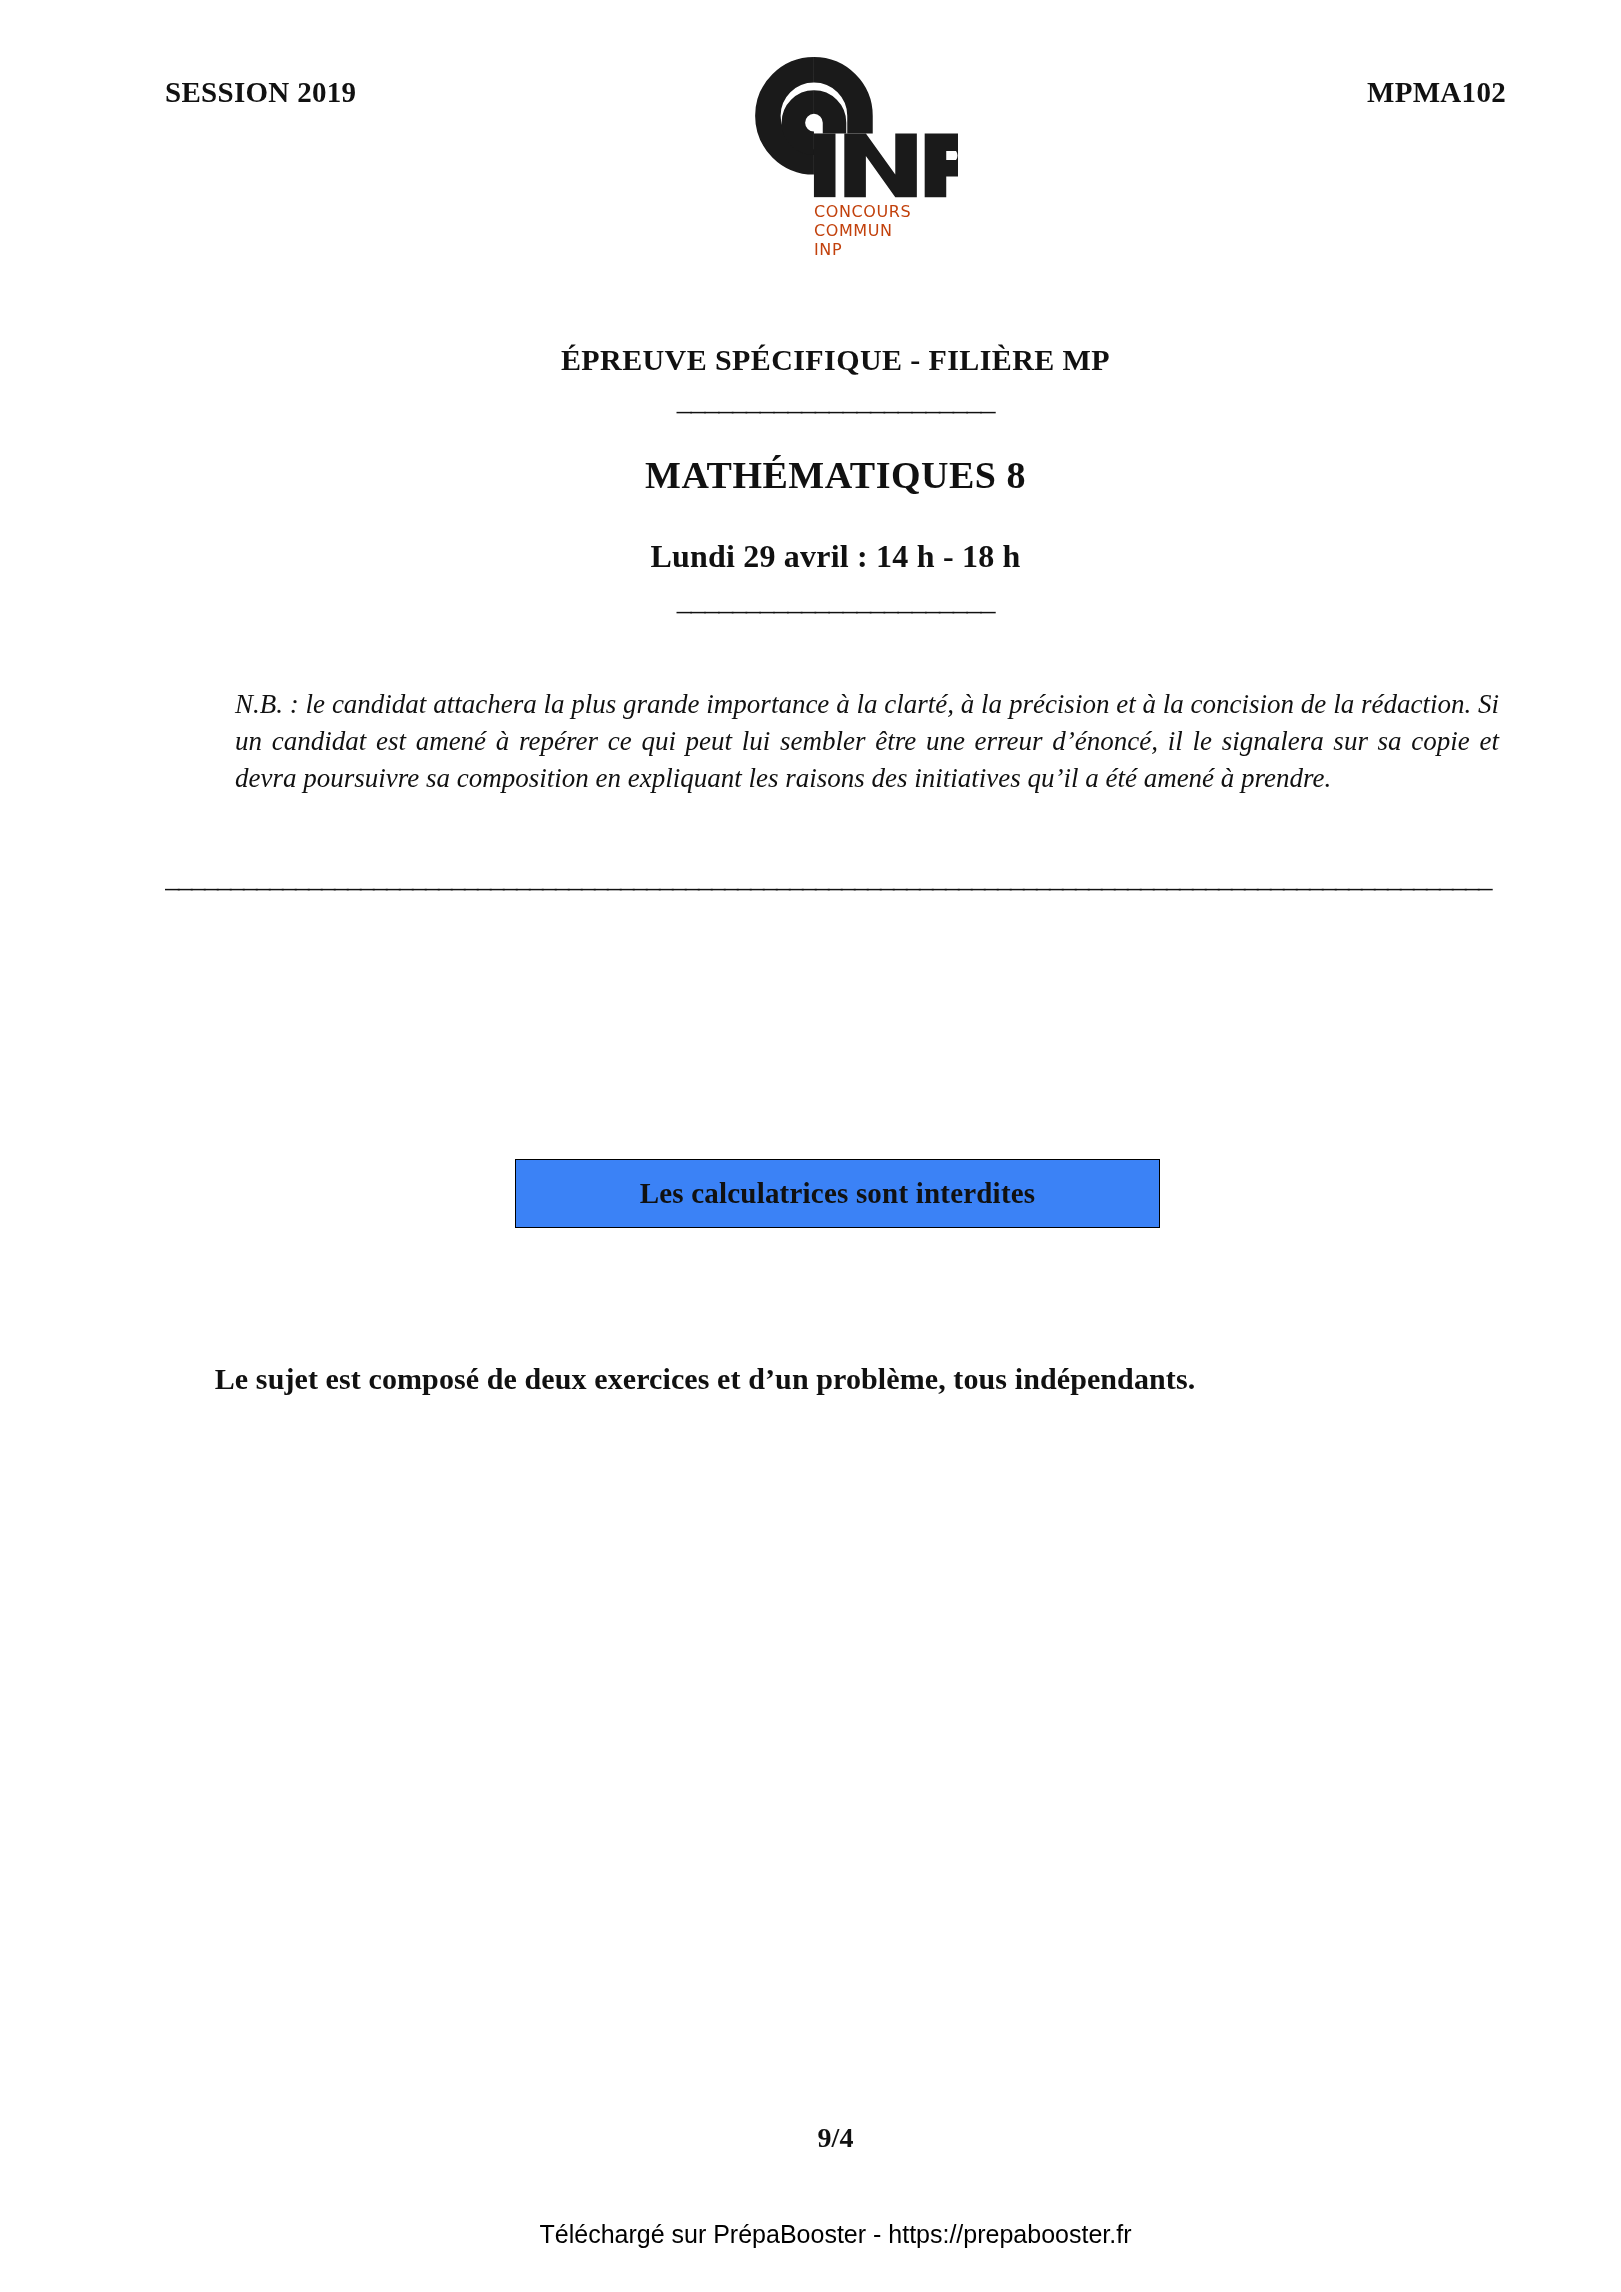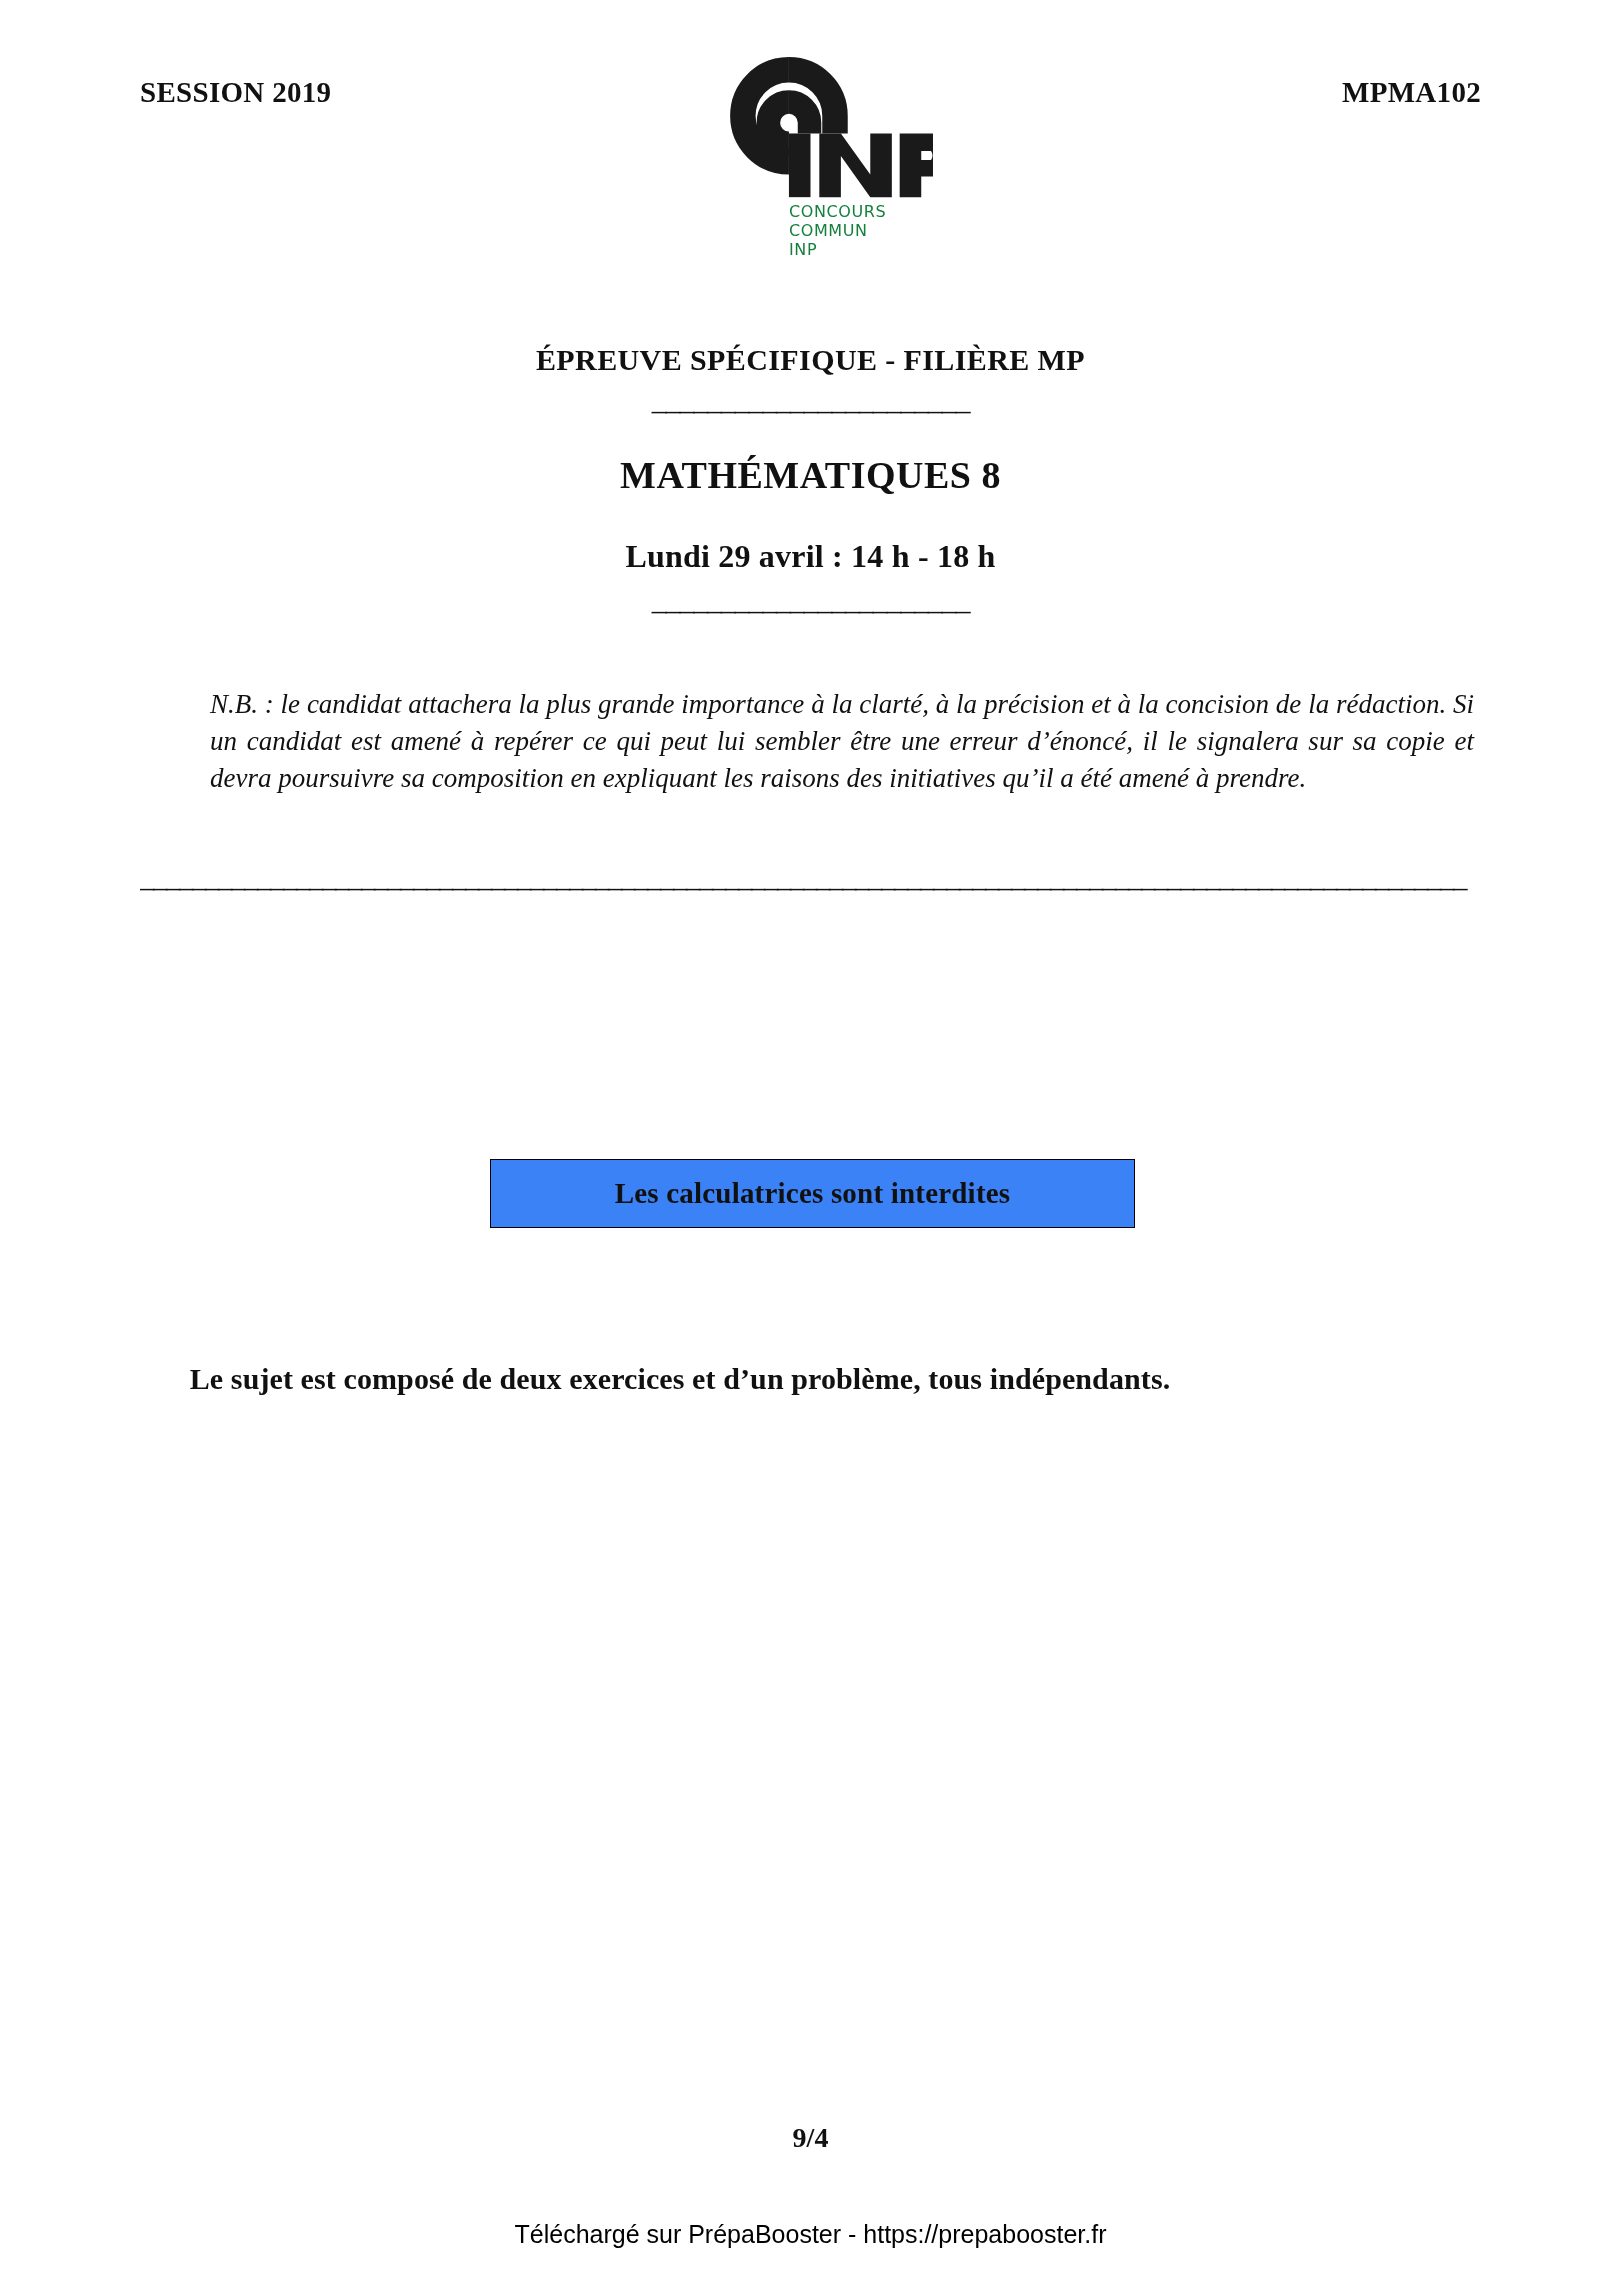--- a/index.html
+++ b/index.html
@@ -12,20 +12,21 @@
     height: 2293px;
     position: relative;
     font-family: "Liberation Serif", "DejaVu Serif", serif;
     color: #111111;
     overflow: hidden;
   }
 
   .page {
     position: absolute;
     inset: 0;
+    margin-left: 25px;
   }
 
   
   .header-row {
     position: absolute;
     top: 76px;
     left: 140px;
     width: 1341px;
     display: flex;
     justify-content: space-between;
@@ -61,21 +62,21 @@
     height: 149px;
   }
   .logo-sub {
     position: absolute;
     top: 145px;
     left: 101px;
     font-family: "DejaVu Sans", "Liberation Sans", sans-serif;
     font-size: 16px;
     line-height: 19px;
     letter-spacing: 0.6px;
-    color: #15803d;
+    color: #c2410c;
     text-align: left;
     white-space: pre;
   }
 
   
   .title-block {
     position: absolute;
     top: 343px;
     left: 0;
     width: 1621px;

